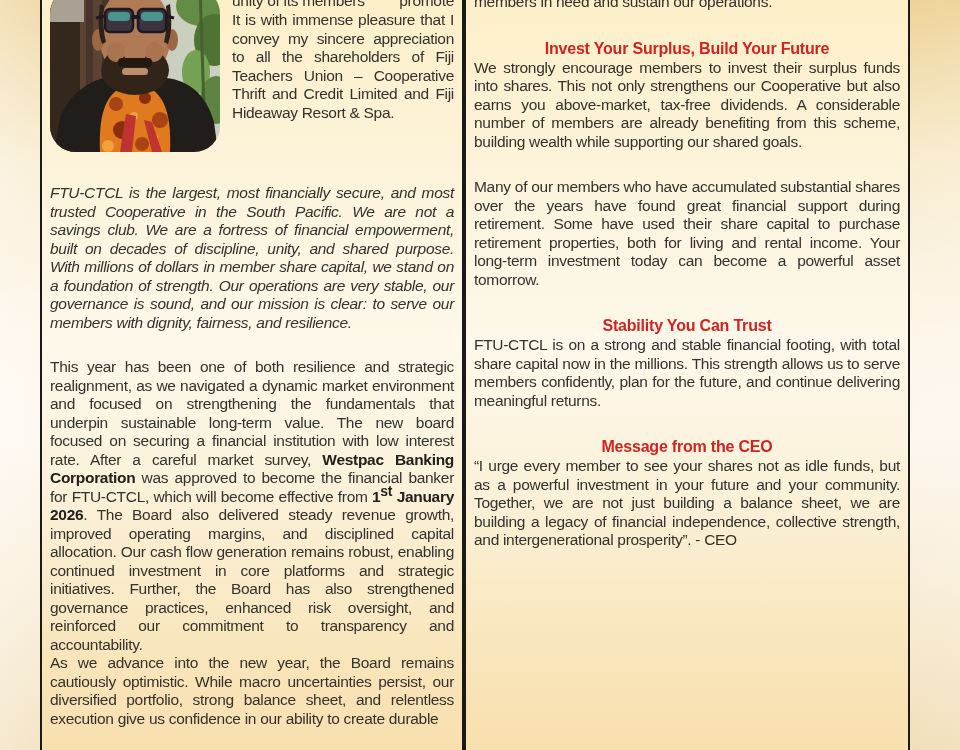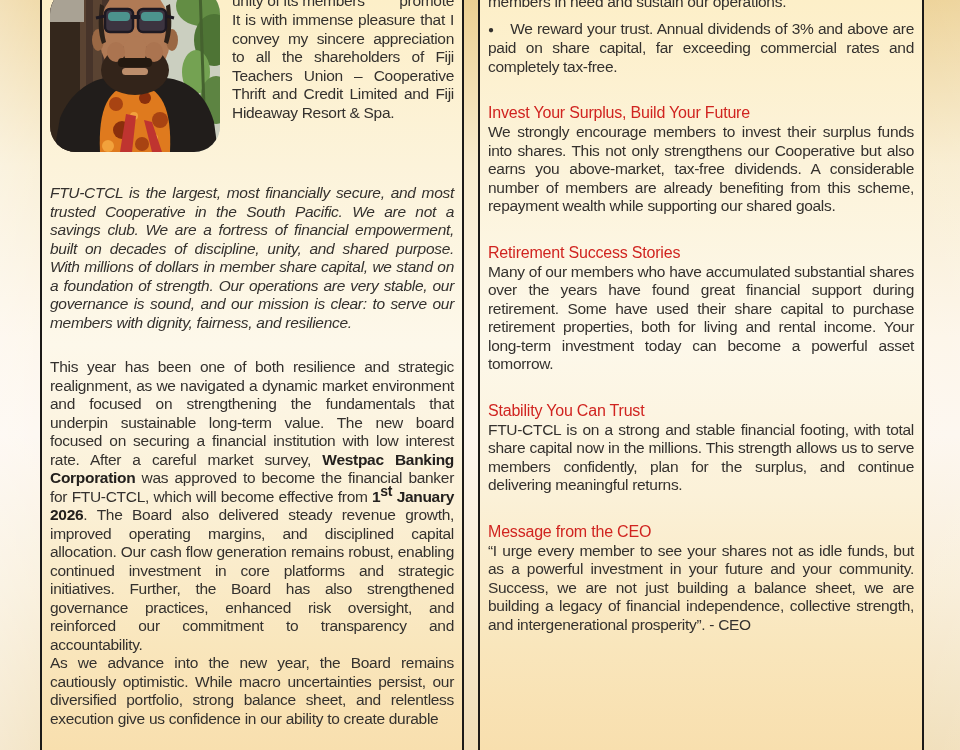--- a/index.html
+++ b/index.html
@@ -10,41 +10,41 @@
       linear-gradient(90deg, rgba(255,255,255,.35) 0%, rgba(255,255,255,0) 12%, rgba(255,255,255,0) 88%, rgba(255,255,255,.12) 100%),
       linear-gradient(180deg,#ecd092 0%,#f8ecce 22%,#fdf5e8 45%,#fdf6ee 58%,#f8edd6 78%,#f0ddb6 100%);
   }
   .colbox{
     position:absolute;top:0;bottom:0;
     border-left:2px solid #1c1a18;border-right:2px solid #1c1a18;
     background:linear-gradient(180deg,#fdefc8 0%,#fcf3da 22%,#fdf8ea 46%,#fbf1d8 66%,#f9e6bc 86%,#f8dfae 100%);
     box-sizing:border-box;
   }
   .colbox.left{left:40px;width:424px;}
-  .colbox.right{left:478px;width:446px;}
+  .colbox.right{left:464px;width:446px;}
   .inner{padding:0 8px;overflow:visible;}
   .body-text,.bullet-item,.section-body,.closing{
     font-size:15.5px;line-height:18.5px;letter-spacing:-0.3px;
     color:#34312e;text-align:justify;margin:0;
   }
   .partial-line{
     display:flex;justify-content:space-between;
     font-size:15.5px;line-height:18px;letter-spacing:-0.3px;color:#34312e;
   }
   .quote-wrap{overflow:hidden;}
   .photo-frame{
     float:left;width:170px;height:164px;margin:-12px 12px 4px 0;
     border-radius:26px;overflow:hidden;background:#cfd2c2;
   }
   .photo-frame svg{display:block;width:100%;height:100%;}
   b,.bold{font-weight:bold;color:#23201d;}
   sup{font-size:14px;line-height:0;}
   .heading{
-    font-size:16px;line-height:19px;font-weight:normal;color:#d02420;
-    letter-spacing:-0.2px;text-align:left;margin:0 0 1px 0;
+    font-size:16px;line-height:19px;font-weight:bold;color:#d02420;
+    letter-spacing:-0.2px;text-align:center;margin:0 0 1px 0;
   }
   .section{margin-top:27px;}
   .bullet-item{margin-top:8px;}
   .bullet-glyph{font-size:10px;vertical-align:1px;margin-right:16px;}
   .p-top-partial{margin-top:-7px;}
   .quote-partial{margin-top:-8px;margin-bottom:1px;}
   .p-overview{clear:both;margin-top:28px;font-style:italic;}
   .p-year{margin-top:26px;}
 </style>
 </head>
@@ -123,38 +123,36 @@
 
       <p class="body-text">As we advance into the new year, the Board remains cautiously optimistic. While macro uncertainties persist, our diversified portfolio, strong balance sheet, and relentless execution give us confidence in our ability to create durable</p>
     </div>
   </div>
 
   <div class="colbox right">
     <div class="inner">
       <p class="body-text p-top-partial">members in need and sustain our operations.</p>
 
 
-      <p class="bullet-item"><span class="bullet-glyph">●</span><span>We reward your trust. Annual dividends of 3% and above are paid on share capital, far exceeding commercial rates and completely tax-free.</span></p>
 
       <div class="section">
         <div class="heading">Invest Your Surplus, Build Your Future</div>
-        <p class="section-body">We strongly encourage members to invest their surplus funds into shares. This not only strengthens our Cooperative but also earns you above-market, tax-free dividends. A considerable number of members are already benefiting from this scheme, repayment wealth while supporting our shared goals.</p>
+        <p class="section-body">We strongly encourage members to invest their surplus funds into shares. This not only strengthens our Cooperative but also earns you above-market, tax-free dividends. A considerable number of members are already benefiting from this scheme, building wealth while supporting our shared goals.</p>
       </div>
 
       <div class="section">
-        <div class="heading">Retirement Success Stories</div>
         <p class="section-body">Many of our members who have accumulated substantial shares over the years have found great financial support during retirement. Some have used their share capital to purchase retirement properties, both for living and rental income. Your long-term investment today can become a powerful asset tomorrow.</p>
       </div>
 
       <div class="section">
         <div class="heading">Stability You Can Trust</div>
-        <p class="section-body">FTU-CTCL is on a strong and stable financial footing, with total share capital now in the millions. This strength allows us to serve members confidently, plan for the surplus, and continue delivering meaningful returns.</p>
+        <p class="section-body">FTU-CTCL is on a strong and stable financial footing, with total share capital now in the millions. This strength allows us to serve members confidently, plan for the future, and continue delivering meaningful returns.</p>
       </div>
 
       <div class="section">
         <div class="heading">Message from the CEO</div>
-        <p class="section-body">“I urge every member to see your shares not as idle funds, but as a powerful investment in your future and your community. Success, we are not just building a balance sheet, we are building a legacy of financial independence, collective strength, and intergenerational prosperity”. - CEO</p>
+        <p class="section-body">“I urge every member to see your shares not as idle funds, but as a powerful investment in your future and your community. Together, we are not just building a balance sheet, we are building a legacy of financial independence, collective strength, and intergenerational prosperity”. - CEO</p>
       </div>
 
     </div>
   </div>
 
 </div>
 
 </body></html>

